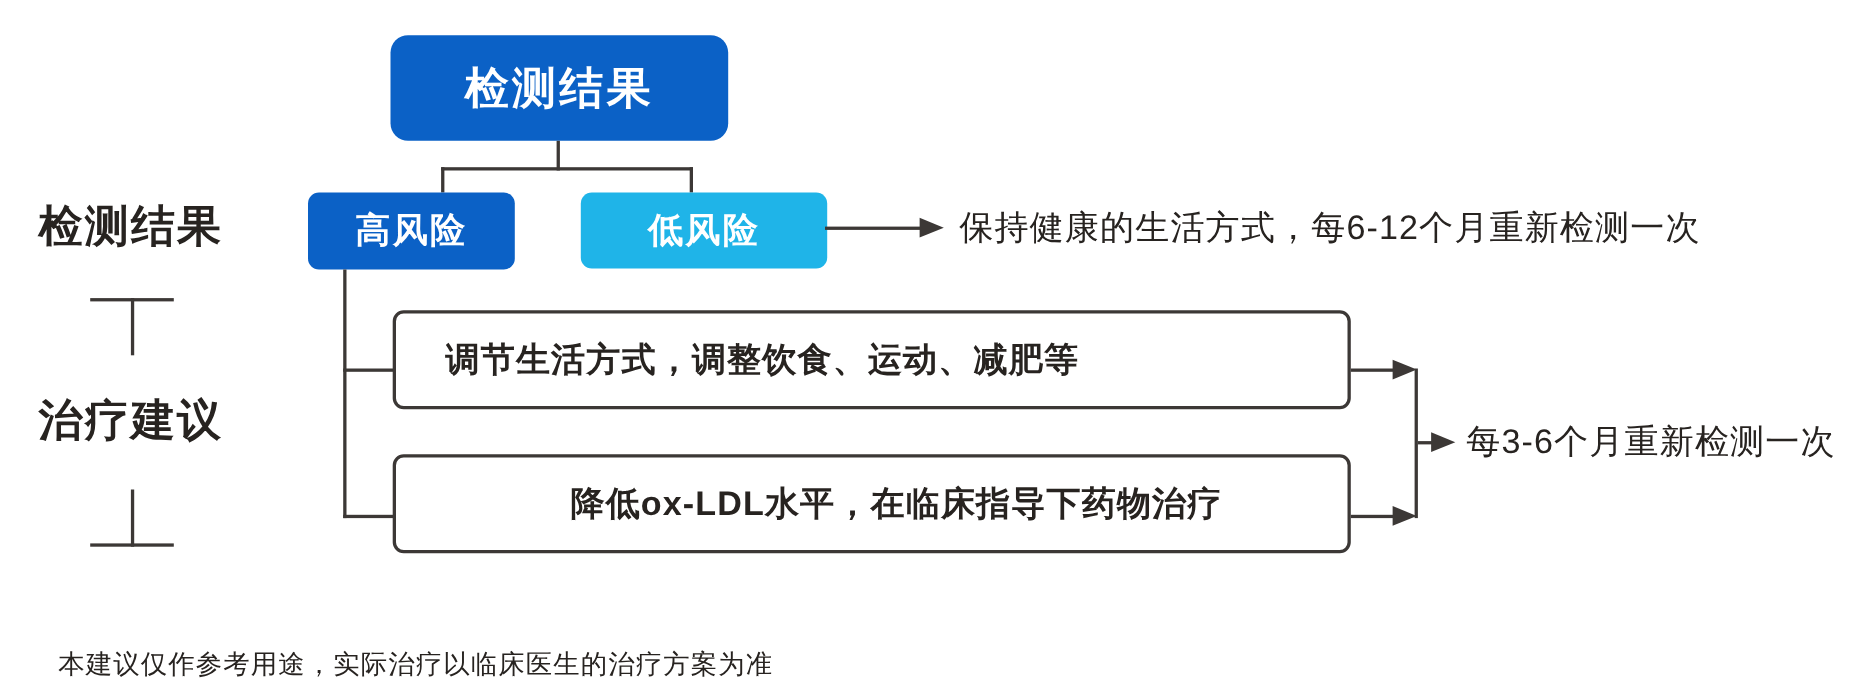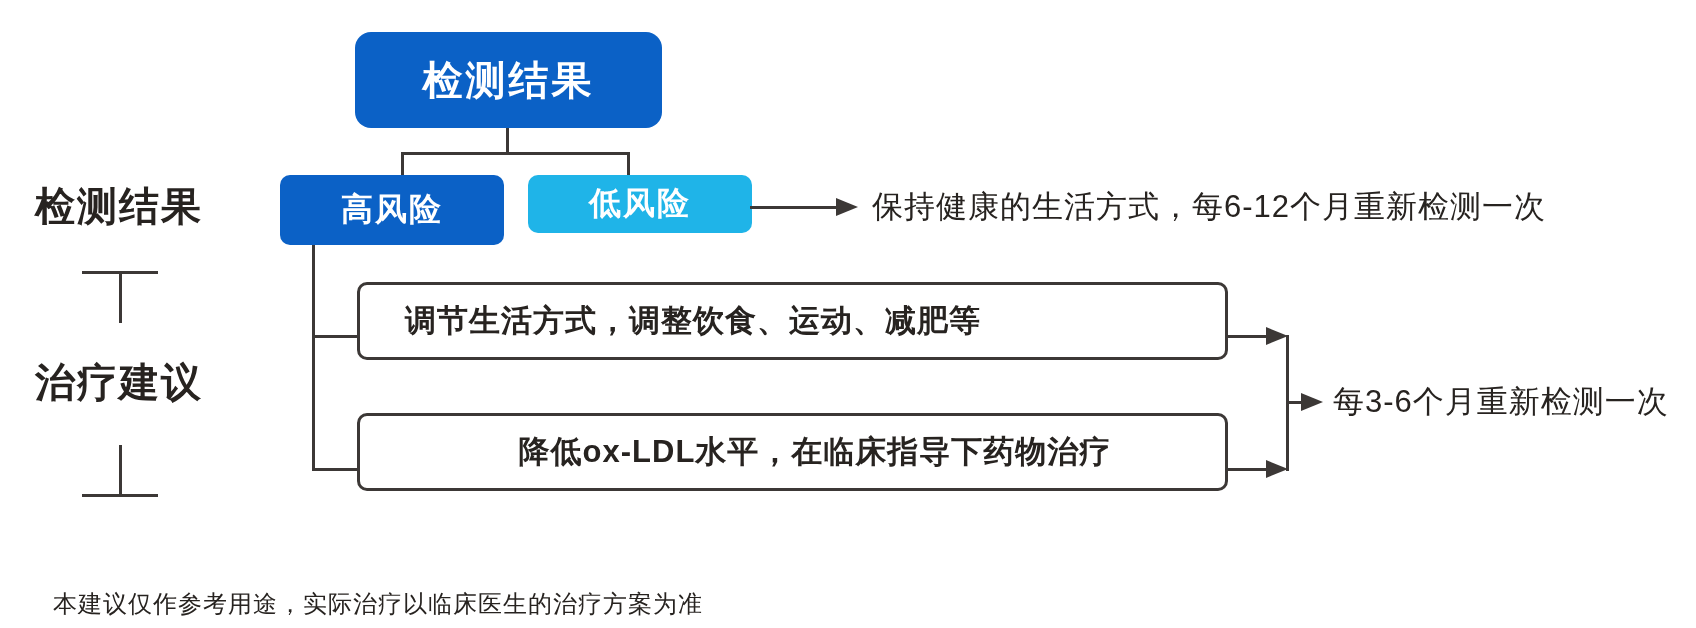--- a/index.html
+++ b/index.html
@@ -20,27 +20,27 @@
   .arrowhead{position:absolute;width:0;height:0;
     border-top:9px solid transparent;
     border-bottom:9px solid transparent;
     border-left:22px solid var(--line);}
 
   
   .node{position:absolute;display:flex;align-items:center;justify-content:center;
     color:#fff;font-weight:700;box-sizing:border-box;}
   .node-root{left:355px;top:32px;width:307px;height:96px;border-radius:16px;
     background:var(--primary-blue);font-size:40px;letter-spacing:3px;}
-  .node-high{left:280px;top:175px;width:224px;height:70px;border-radius:10px;
+  .node-high{left:280px;top:175px;width:188px;height:70px;border-radius:10px;
     background:var(--primary-blue);font-size:32px;letter-spacing:2px;}
-  .node-low{left:528px;top:175px;width:224px;height:58px;border-radius:10px;
+  .node-low{left:528px;top:175px;width:224px;height:69px;border-radius:10px;
     background:var(--light-blue);font-size:32px;letter-spacing:2px;}
 
   
-  .treatment-box{position:absolute;left:357px;width:871px;height:78px;box-sizing:border-box;
+  .treatment-box{position:absolute;left:357px;width:871px;height:90px;box-sizing:border-box;
     background:var(--bg);border:3px solid var(--line);border-radius:10px;
     display:flex;align-items:center;padding-left:45px;
     color:var(--text);font-size:31px;font-weight:700;letter-spacing:1px;}
   .treatment-box.first{top:282px;}
   .treatment-box.second{top:413px;justify-content:center;}
 
   
   .row-label{position:absolute;left:35px;color:var(--text);
     font-size:40px;font-weight:700;letter-spacing:2px;line-height:1.1;}
   .row-label.results{top:184px;}

